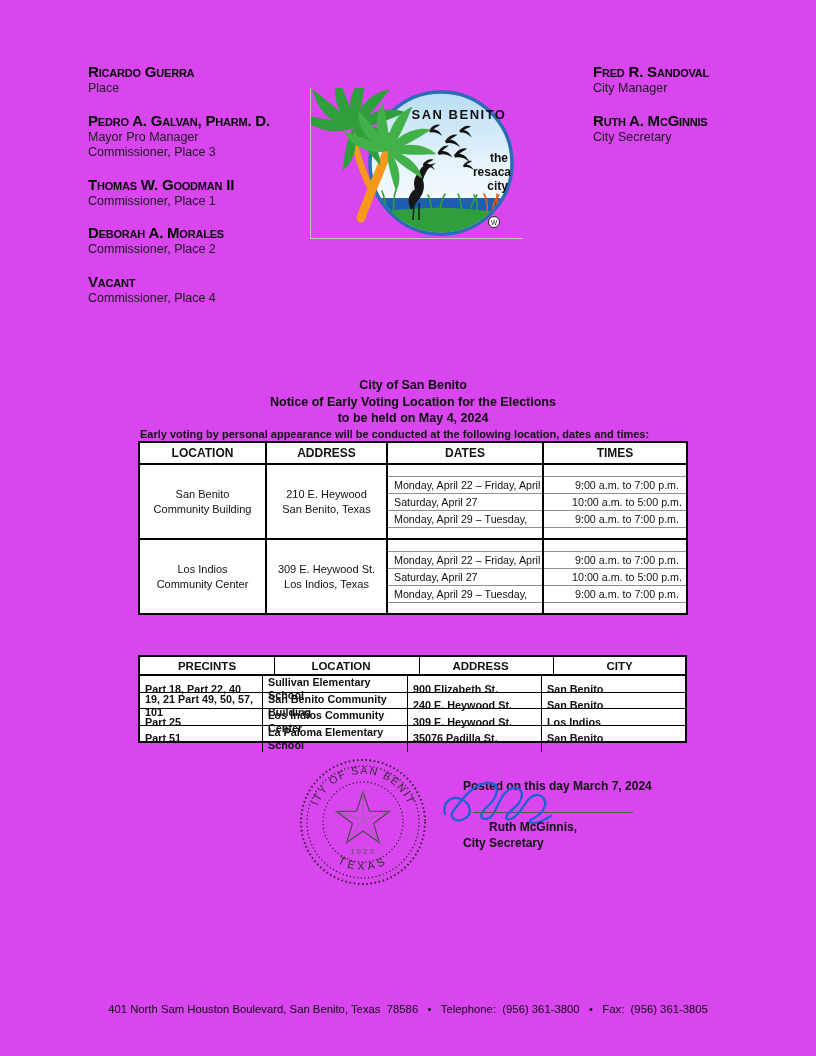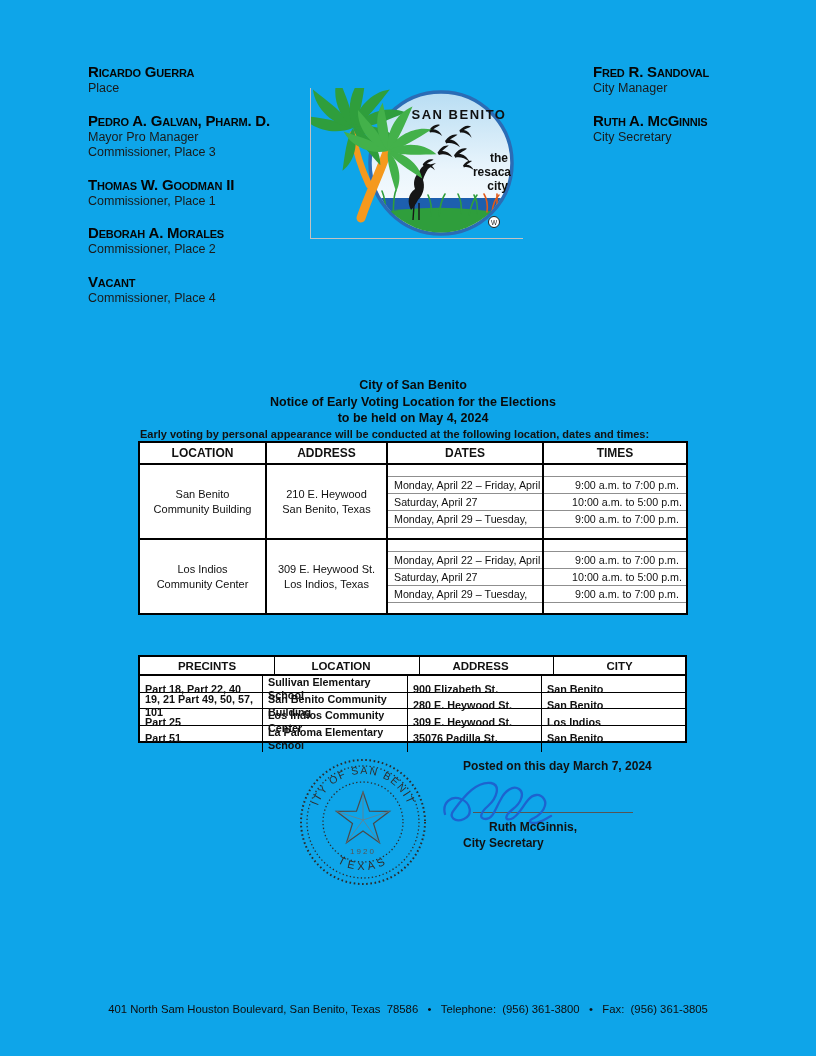--- a/index.html
+++ b/index.html
@@ -1,18 +1,18 @@
 <!DOCTYPE html>
 <html><head>
 <meta charset="utf-8">
 <style>
   html,body { margin:0; padding:0; background:#e8e8e8; }
   .page {
     position:relative; width:816px; height:1056px; margin:0 auto;
-    background:#0ea5e9; overflow:hidden;
+    background:#d946ef; overflow:hidden;
     font-family:"Liberation Sans", sans-serif; color:#111;
   }
 
   
   .officials { position:absolute; top:63px; }
   .officials.left  { left:88px;  width:230px; }
   .officials.right { left:593px; width:200px; }
   .official { margin-bottom:15px; }
   .oname {
     font-weight:bold; font-variant:small-caps; font-size:15px; line-height:18px;
@@ -79,21 +79,21 @@
   .pt-body { height:15.5px; }
   .pt-body + .pt-body { border-top:1.5px solid #000; }
   .pt-cell {
     display:flex; align-items:center; padding-left:5px; box-sizing:border-box;
     font-weight:bold; font-size:10.8px; line-height:13px;
   }
   .pbL { border-left:1.5px solid #000; }
 
   
   .seal { position:absolute; left:298px; top:757px; }
-  .posted { position:absolute; left:463px; top:759px; font-weight:bold; font-size:12px; }
+  .posted { position:absolute; left:463px; top:779px; font-weight:bold; font-size:12px; }
   .sig-line { position:absolute; left:473px; top:812px; width:160px; border-top:1px solid #555; }
   .sig-svg { position:absolute; left:441px; top:776px; }
   .signer-name  { position:absolute; left:463px; top:820px; font-weight:bold; font-size:12px;padding-left:26px; }
   .signer-title { position:absolute; left:463px; top:836px; font-weight:bold; font-size:12px; }
 
   
   .footer {
     position:absolute; left:0; top:1003px; width:816px; text-align:center;
     font-size:11.3px; white-space:pre; color:#0d0d0d;
   }
@@ -304,21 +304,21 @@
     </div>
     <div class="pt-row pt-body">
       <div class="pt-cell">Part 18, Part 22, 40</div>
       <div class="pt-cell pbL">Sullivan Elementary School</div>
       <div class="pt-cell pbL">900 Elizabeth St.</div>
       <div class="pt-cell pbL">San Benito</div>
     </div>
     <div class="pt-row pt-body">
       <div class="pt-cell">19, 21 Part 49, 50, 57, 101</div>
       <div class="pt-cell pbL">San Benito Community Building</div>
-      <div class="pt-cell pbL">280 E. Heywood St.</div>
+      <div class="pt-cell pbL">240 E. Heywood St.</div>
       <div class="pt-cell pbL">San Benito</div>
     </div>
     <div class="pt-row pt-body">
       <div class="pt-cell">Part 25</div>
       <div class="pt-cell pbL">Los Indios Community Center</div>
       <div class="pt-cell pbL">309 E. Heywood St.</div>
       <div class="pt-cell pbL">Los Indios</div>
     </div>
     <div class="pt-row pt-body">
       <div class="pt-cell">Part 51</div>

